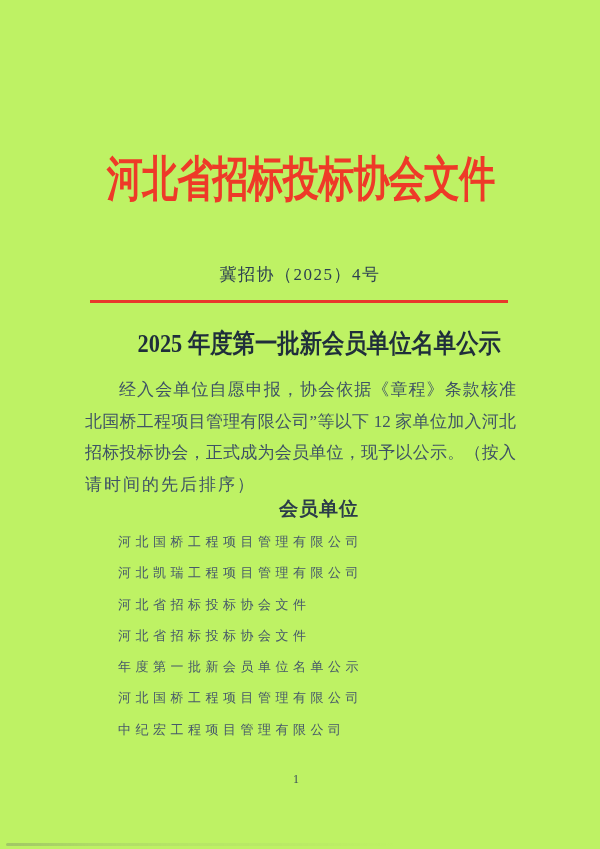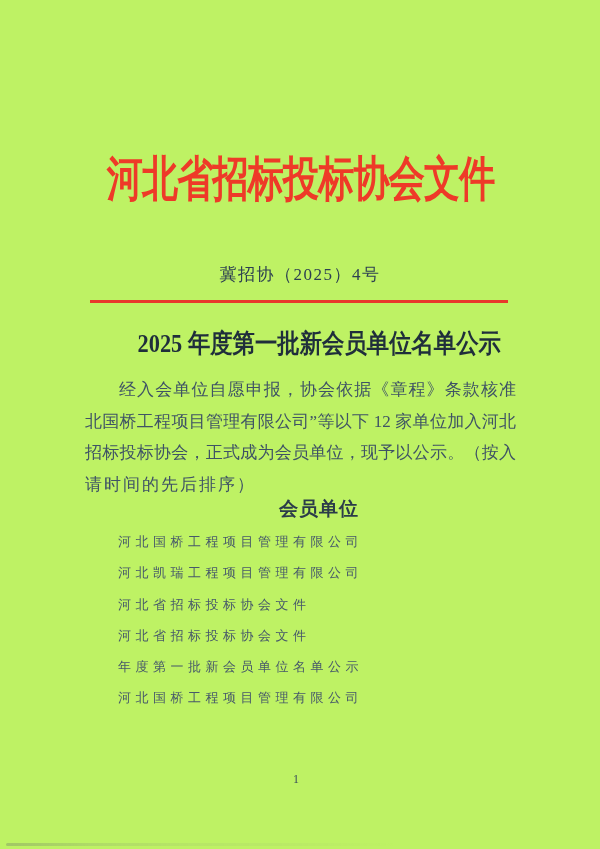--- a/index.html
+++ b/index.html
@@ -189,19 +189,20 @@
 
   <div class="members-heading">会员单位</div>
 
   <div class="member-list">
     <div class="member-item">河北国桥工程项目管理有限公司</div>
     <div class="member-item">河北凯瑞工程项目管理有限公司</div>
     <div class="member-item">河北省招标投标协会文件</div>
     <div class="member-item">河北省招标投标协会文件</div>
     <div class="member-item">年度第一批新会员单位名单公示</div>
     <div class="member-item">河北国桥工程项目管理有限公司</div>
+    <div class="member-item">中纪宏工程项目管理有限公司</div>
   </div>
 
   <div class="page-number">1</div>
 
   <div class="scan-smudge"></div>
 
 </div>
 
 </body></html>

